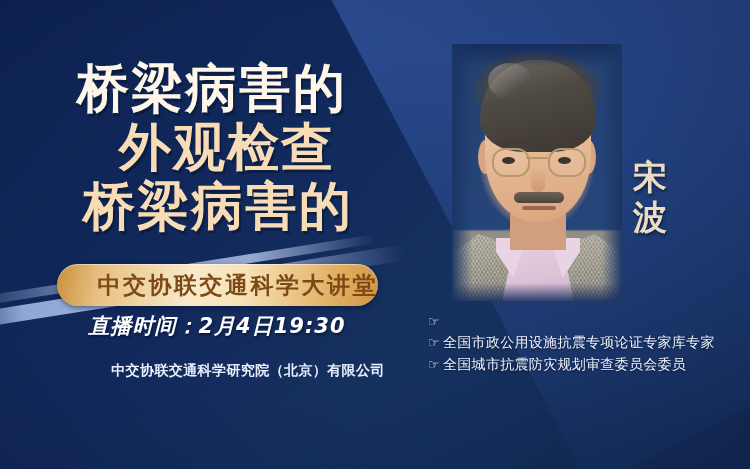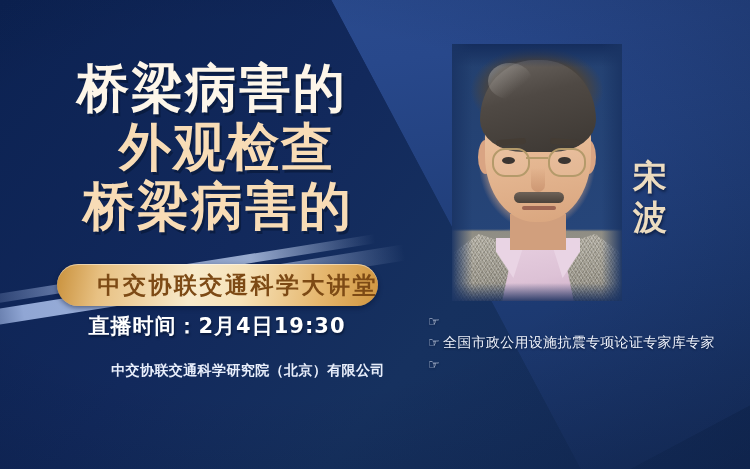--- a/index.html
+++ b/index.html
@@ -162,20 +162,21 @@
     top: 312px;
     width: 434px;
     text-align: center;
     font-size: 21px;
     font-weight: bold;
     letter-spacing: 1px;
     color: #ffffff;
     text-shadow: 1px 2px 2px rgba(5,16,42,.6);
     z-index: 8;
     white-space: nowrap;
+    font-style: italic;
   }
 
   
   .organizers {
     position: absolute;
     left: 0;
     top: 359px;
     width: 440px;
     text-align: center;
     z-index: 8;
@@ -461,16 +462,17 @@
   <div class="credentials">
     <div class="cred-line">
       <span class="cred-icon">☞</span>
     </div>
     <div class="cred-line">
       <span class="cred-icon">☞</span>
       <span>全国市政公用设施抗震专项论证专家库专家</span>
     </div>
     <div class="cred-line">
       <span class="cred-icon">☞</span>
+      <span>全国城市抗震防灾规划审查委员会委员</span>
     </div>
   </div>
 
 </div>
 
 </body></html>

